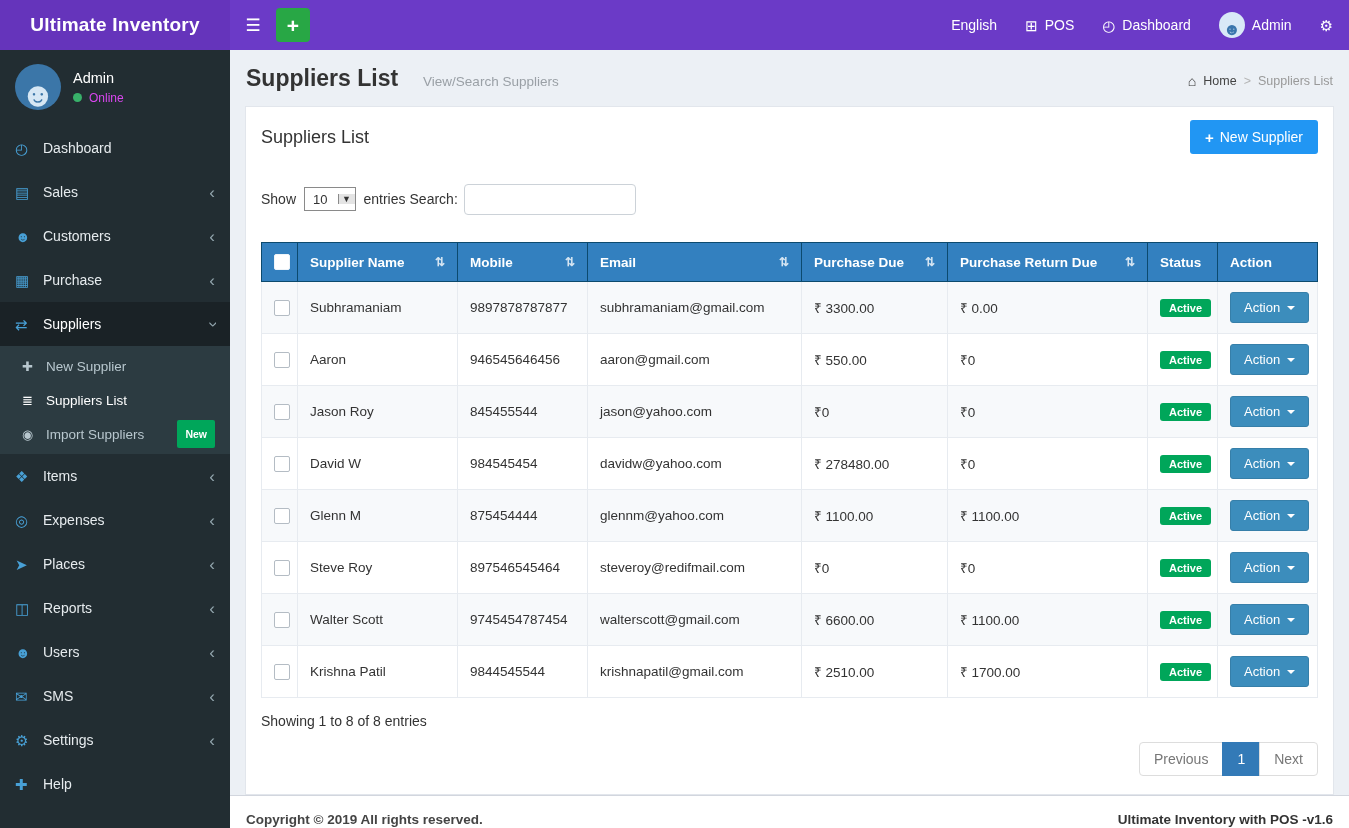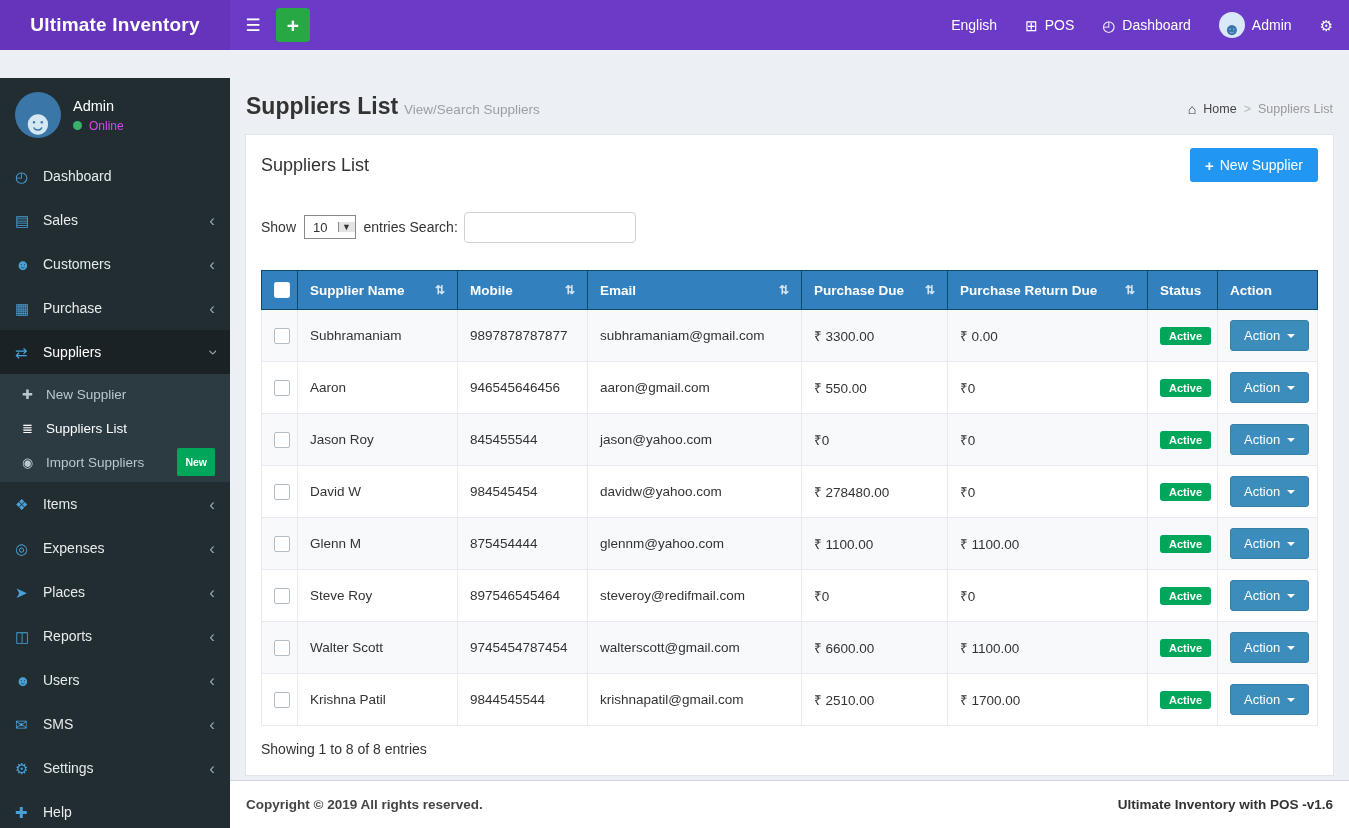--- a/index.html
+++ b/index.html
@@ -1,18 +1,18 @@
 <!DOCTYPE html>
 <html><head>
 <meta charset="utf-8">
 <style>
   * { margin:0; padding:0; box-sizing:border-box; }
   html,body { background:#1b1b1b; }
   body { font-family:"Liberation Sans", sans-serif; }
-  .app { width:1349px; height:828px; background:#ecf0f5; display:flex; flex-direction:column; overflow:hidden; position:relative;gap:28px; }
+  .app { width:1349px; height:828px; background:#ecf0f5; display:flex; flex-direction:column; overflow:hidden; position:relative; }
 
   
   .navbar { flex:0 0 50px; height:50px; background:#6b3ac7; display:flex; color:#fff; }
   .brand { width:230px; flex:0 0 230px; background:#6534bb; display:flex; align-items:center; justify-content:center; font-size:19px; font-weight:bold; letter-spacing:.2px; cursor:pointer; }
   .nav-main { flex:1; display:flex; align-items:center; padding-right:16px; }
   .hamburger { width:46px; height:50px; display:flex; align-items:center; justify-content:center; font-size:17px; cursor:pointer; }
   .quick-add { width:34px; height:34px; background:#28a745; border:none; border-radius:4px; color:#fff; font-size:21px; font-weight:bold; line-height:1; cursor:pointer; }
   .nav-right { margin-left:auto; display:flex; align-items:center; gap:28px; font-size:14px; }
   .nav-link { display:flex; align-items:center; gap:7px; color:#fff; cursor:pointer; }
   .nav-ic { font-size:15px; line-height:1; }
@@ -35,21 +35,21 @@
   .submenu { background:#2c3b41; padding:3px 0; }
   .submenu-item { display:flex; align-items:center; height:34px; padding:0 15px 0 22px; color:#b8c7ce; font-size:13.5px; cursor:pointer; }
   .submenu-item.active { color:#fff; }
   .submenu-item .mi-icon { width:24px; flex:0 0 24px; color:inherit; font-size:13px; }
   .badge-new { margin-left:auto; background:#00a65a; color:#fff; font-size:10.5px; font-weight:bold; padding:8px 8px; border-radius:2px; }
 
   
   .content { flex:1; display:flex; flex-direction:column; min-width:0; background:#ecf0f5; }
   .content-header { padding:15px 16px 11px; display:flex; align-items:baseline; }
   .page-title { font-size:23px; font-weight:600; color:#333; }
-  .page-subtitle { font-size:13.5px; color:#9aa0a6; margin-left:6px; }
+  .page-subtitle { font-size:13.5px; color:#9aa0a6; margin-left:25px; }
   .breadcrumb { margin-left:auto; font-size:12.5px; color:#444; display:flex; align-items:center; gap:7px; }
   .breadcrumb .home-ic { font-size:14px; color:#333; }
   .breadcrumb .sep { color:#b4b4b4; }
   .breadcrumb .current { color:#999; }
 
   .card { background:#fff; border:1px solid #e2e6ec; margin:3px 15px 0; padding:13px 15px 18px; }
   .card-top { display:flex; align-items:center; }
   .card-title { font-size:18px; color:#333; }
   .btn-new { margin-left:auto; background:#2196f3; color:#fff; border:none; border-radius:3px; padding:9px 15px; font-size:14px; cursor:pointer; display:flex; align-items:center; gap:6px; }
   .btn-new .plus { font-weight:bold; font-size:15px; line-height:1; }
@@ -410,20 +410,27 @@
                 <td><button class="btn-action">
                     <span>Action</span>
                     <span class="caret"></span>
                   </button></td>
               </tr>
             </tbody>
         </table>
 
         <div class="table-footer">Showing 1 to 8 of 8 entries</div>
 
+        <div class="pagination-row">
+          <span class="pagination">
+            <button class="page-btn first">Previous</button>
+            <button class="page-btn active">1</button>
+            <button class="page-btn last">Next</button>
+          </span>
+        </div>
       </div>
 
       <div class="spacer"></div>
 
       <footer class="footer">
         <span>Copyright © 2019 All rights reserved.</span>
         <span class="footer-right">Ultimate Inventory with POS -v1.6</span>
       </footer>
 
     </section>

